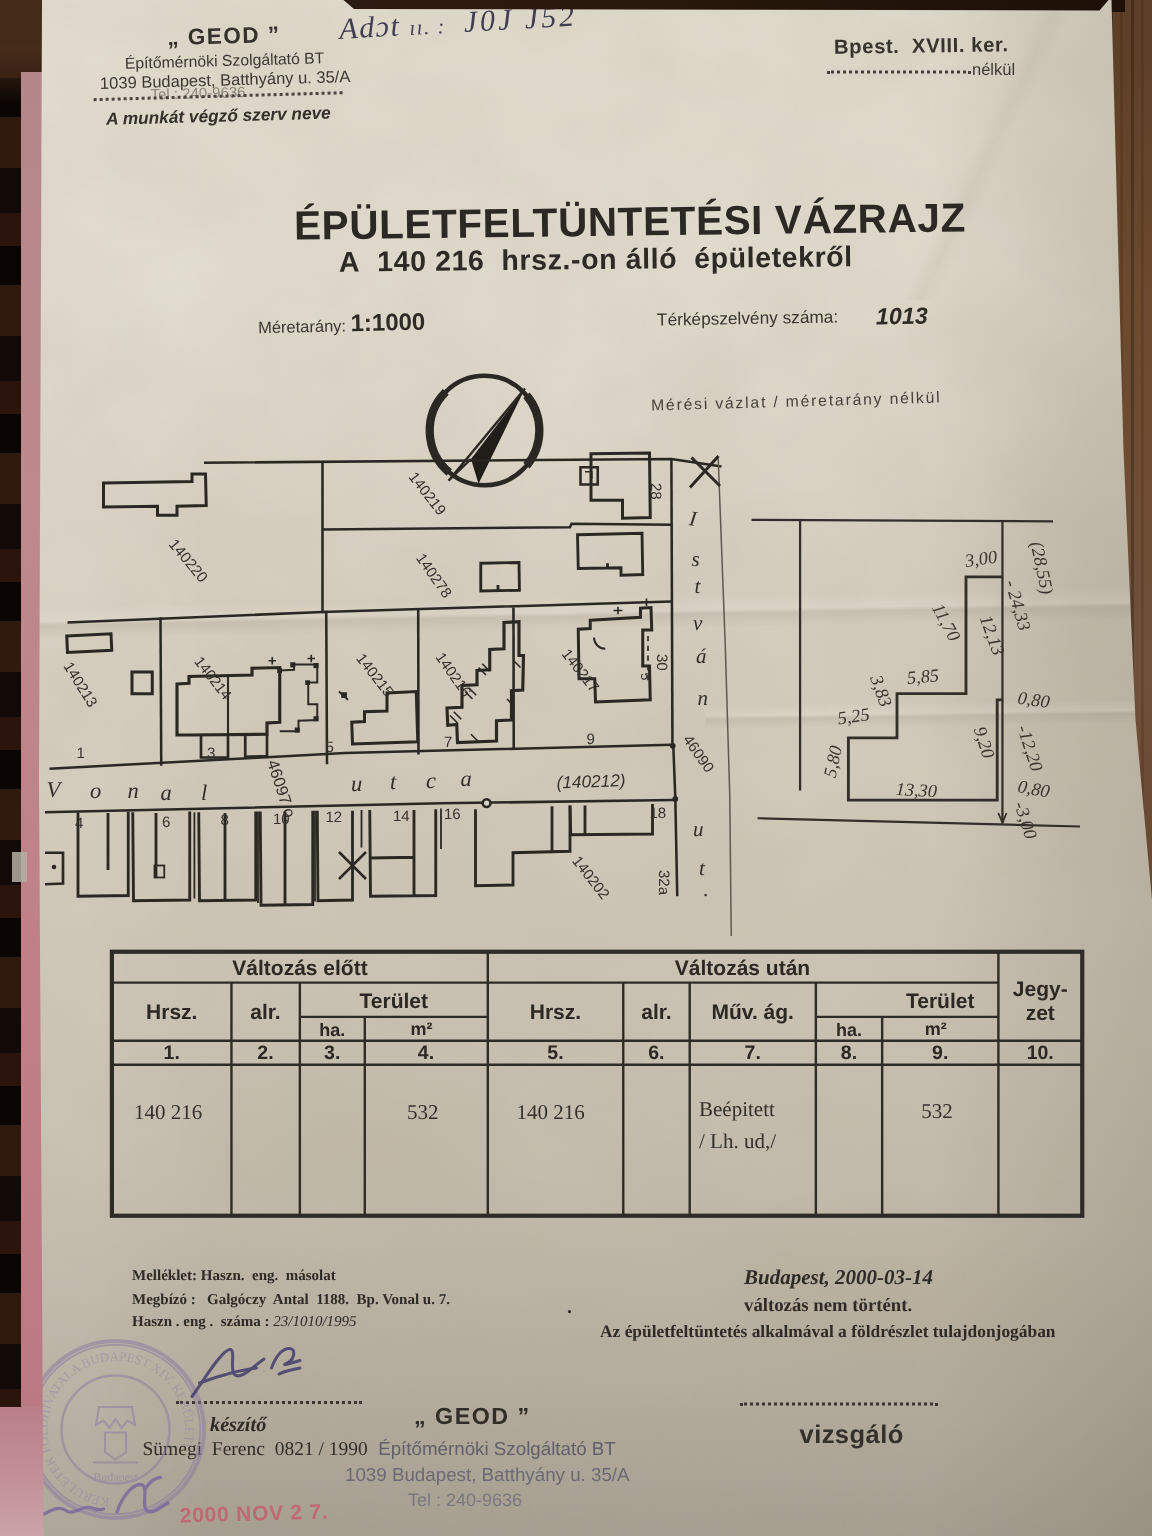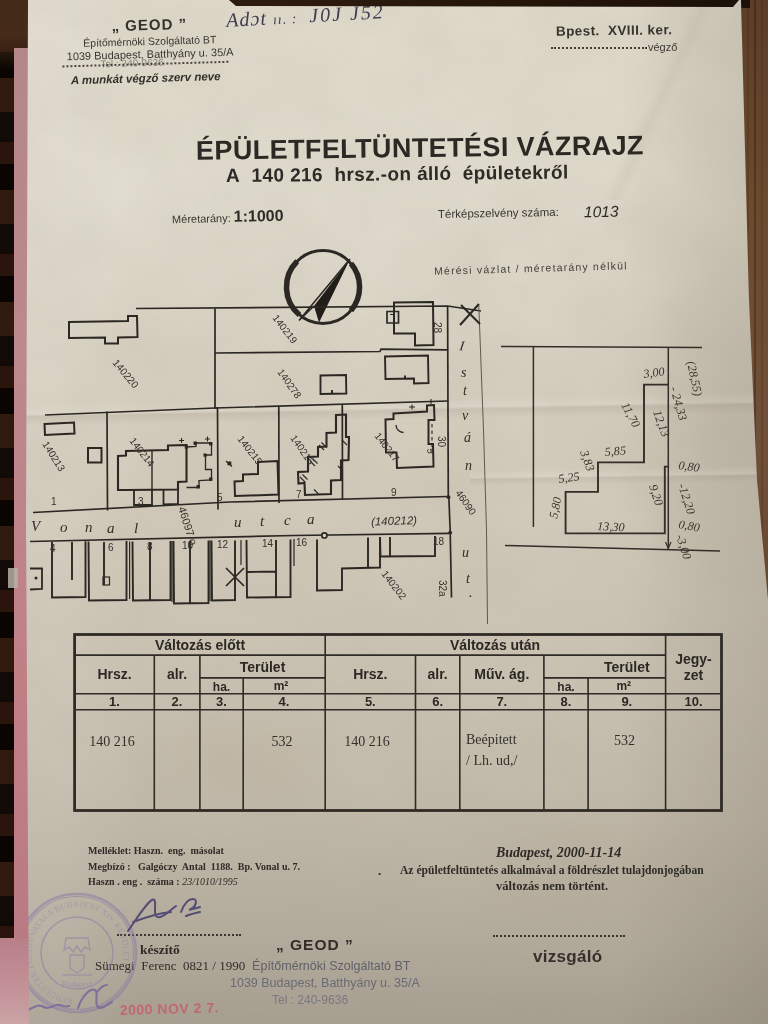--- a/index.html
+++ b/index.html
@@ -71,30 +71,30 @@
     </div>
 
     <div style="font-weight:bold;font-style:italic;font-size:11.5px;margin-top:1px;margin-left:30px;color:#33302a">A munkát végző szerv neve</div>
   </div>
 
   <div class="abs ser" style="left:226px;top:0px;width:320px;font-style:italic;font-size:20px;color:#413d52;transform:rotate(-3.2deg);letter-spacing:1px">Adɔt <span style="font-size:14px">ıı. :</span>&nbsp; <span style="letter-spacing:2px">J0J J52</span></div>
 
   <div class="abs" style="left:556px;top:23px;font-weight:bold;font-size:13.5px;color:#37342e;letter-spacing:.4px;transform:rotate(-.8deg)">Bpest.&nbsp; XVIII. ker.</div>
 
   <div class="abs" style="left:551px;top:47px;width:96px;border-top:2px dotted #45413a"></div>
-  <div class="abs" style="left:648px;top:41px;font-size:11px;color:#3d3a34">végző</div>
+  <div class="abs" style="left:648px;top:41px;font-size:11px;color:#3d3a34">nélkül</div>
 
   <div class="abs" style="left:196px;top:133px;width:450px;font-weight:bold;font-size:27px;letter-spacing:.4px;color:#2c2925;transform:rotate(-.7deg);white-space:nowrap">ÉPÜLETFELTÜNTETÉSI VÁZRAJZ</div>
 
   <div class="abs" style="left:226px;top:163px;width:400px;font-weight:bold;font-size:19px;letter-spacing:.4px;color:#2e2b27;transform:rotate(-.6deg);white-space:nowrap">A&nbsp; 140 216&nbsp; hrsz.-on álló&nbsp; épületekről</div>
 
   <div class="abs" style="left:172px;top:208px;font-size:11px;color:#3a3731;transform:rotate(-1.2deg)">Méretarány: <span style="font-weight:bold;font-size:16px;color:#2e2b26">1:1000</span></div>
 
   <div class="abs" style="left:438px;top:207px;font-size:11.5px;color:#3a3731;transform:rotate(-1deg)">Térképszelvény száma:</div>
-  <div class="abs" style="left:584px;top:203px;font-weight:normal;font-style:italic;font-size:15.5px;color:#2e2b26;transform:rotate(-1deg)">1013</div>
+  <div class="abs" style="left:584px;top:203px;font-weight:bold;font-style:italic;font-size:15.5px;color:#2e2b26;transform:rotate(-1deg)">1013</div>
 
   <div class="abs" style="left:434px;top:262px;font-size:10.5px;letter-spacing:1.2px;color:#46423a;transform:rotate(-1.6deg)">Mérési vázlat / méretarány nélkül</div>
 
   <svg class="abs" style="left:0;top:0" width="768" height="1024" viewBox="0 0 768 1024">
   <g fill="none" stroke="#2b2824" stroke-width="1.7">
 
     <g>
       <circle cx="323" cy="287" r="36.5" stroke-width="3"></circle>
       <path d="M297.2,261.2 A36.5,36.5 0 0 0 299.5,315" stroke-width="5.5"></path>
       <path d="M351,263.5 A36.5,36.5 0 0 1 351,310.5" stroke-width="5.5"></path>
@@ -347,30 +347,30 @@
     <div><b>Melléklet:</b> <b>Haszn.&nbsp; eng.&nbsp; másolat</b></div>
 
     <div style="margin-top:4.5px"><b>Megbízó :&nbsp;&nbsp; Galgóczy&nbsp; Antal&nbsp; 1188.&nbsp; Bp. Vonal u. 7.</b></div>
 
     <div style="margin-top:4px"><b>Haszn . eng .&nbsp; száma :</b> <i>23/1010/1995</i></div>
   </div>
   <div class="abs ser" style="left:378px;top:863px;font-weight:bold;font-size:13px;color:#2e2b27">.</div>
 
   <div class="abs ser" style="left:400px;top:845px;width:330px;font-size:12.5px;color:#2e2b27">
 
-    <div style="margin-left:96px;font-style:italic;font-size:14px"><b>Budapest, 2000-11-14</b></div>
+    <div style="margin-left:96px;font-style:italic;font-size:14px"><b>Budapest, 2000-03-14</b></div>
+
+    <div style="margin-top:2px;margin-left:96px;font-weight:bold;font-size:12.5px">változás nem történt.</div>
 
     <div style="margin-top:2.5px;font-weight:bold;font-size:11.6px;letter-spacing:0">Az épületfeltüntetés alkalmával a földrészlet tulajdonjogában</div>
-
-    <div style="margin-top:2px;margin-left:96px;font-weight:bold;font-size:12.5px">változás nem történt.</div>
   </div>
 
   <div class="abs" style="left:117px;top:934px;width:124px;border-top:2.5px dotted #3a362f"></div>
 
-  <div class="abs ser" style="left:140px;top:942px;font-weight:bold;font-size:13.5px;color:#2e2b27">készítő</div>
+  <div class="abs ser" style="left:140px;top:942px;font-weight:bold;font-style:italic;font-size:13.5px;color:#2e2b27">készítő</div>
 
   <div class="abs" style="left:493px;top:935px;width:132px;border-top:2.5px dotted #3a362f"></div>
 
   <div class="abs" style="left:533px;top:947px;font-weight:bold;font-size:17px;color:#34302b;letter-spacing:.3px">vizsgáló</div>
 
   <div class="abs" style="left:276px;top:936px;font-weight:bold;font-size:15.5px;letter-spacing:1px;color:#312e29">„ GEOD ”</div>
 
   <div class="abs" style="left:95px;top:958px;font-size:13px;white-space:nowrap"><span class="ser" style="font-weight:normal;color:#302d28">Sümegi&nbsp; Ferenc&nbsp; 0821 / 1990&nbsp;</span> <span style="color:#60606a;font-size:12.5px">Építőmérnöki Szolgáltató BT</span></div>
 
   <div class="abs" style="left:230px;top:976px;font-size:12.5px;color:#6b6a74">1039 Budapest, Batthyány u. 35/A</div>

